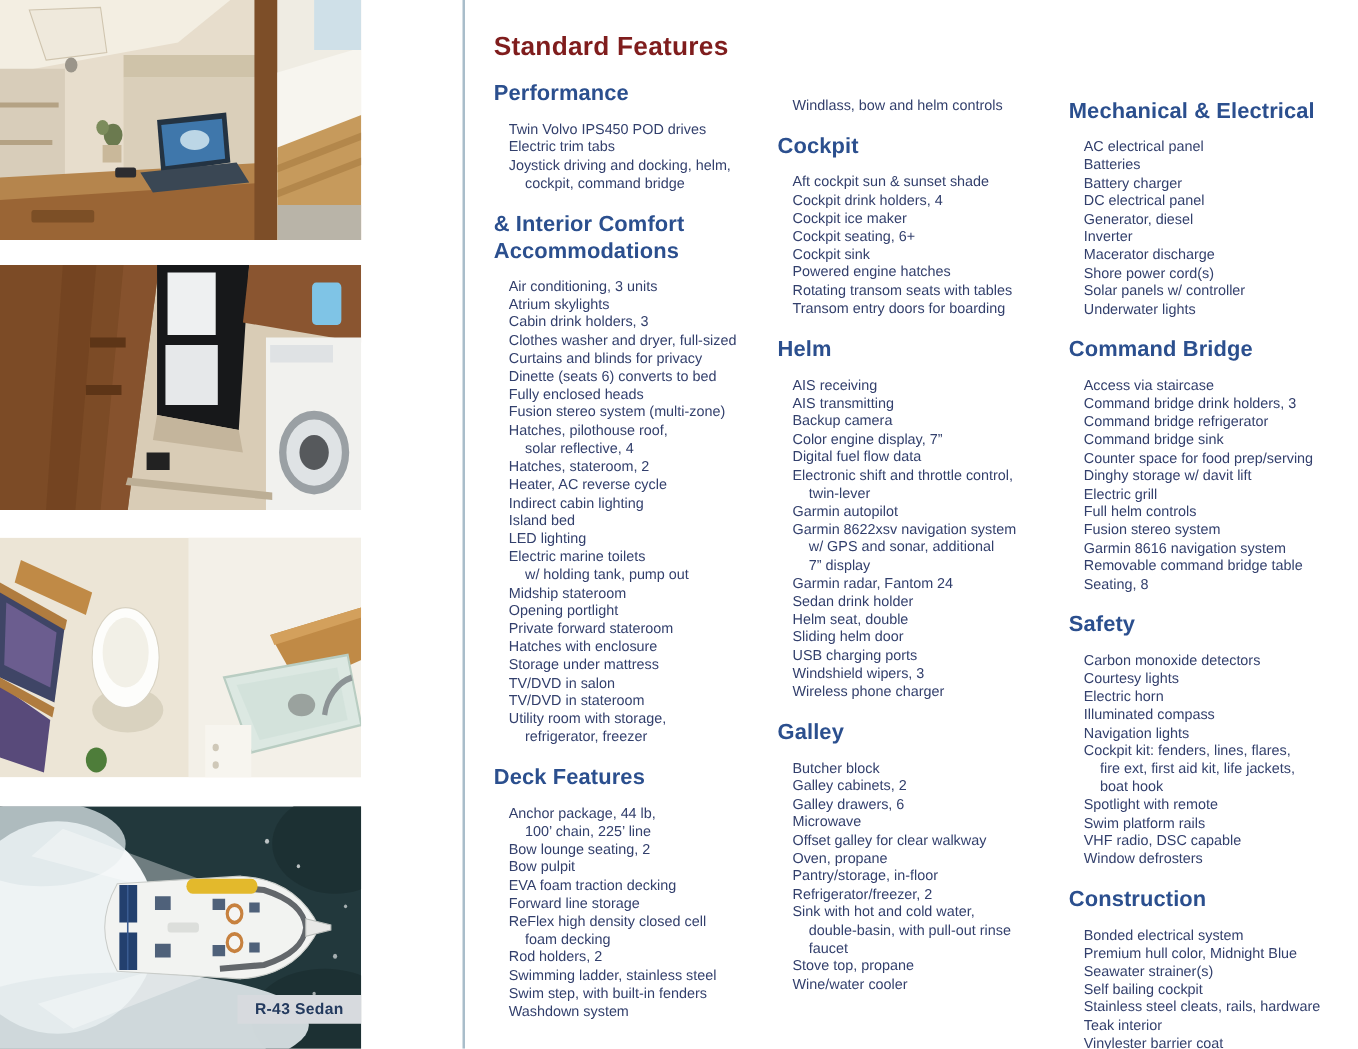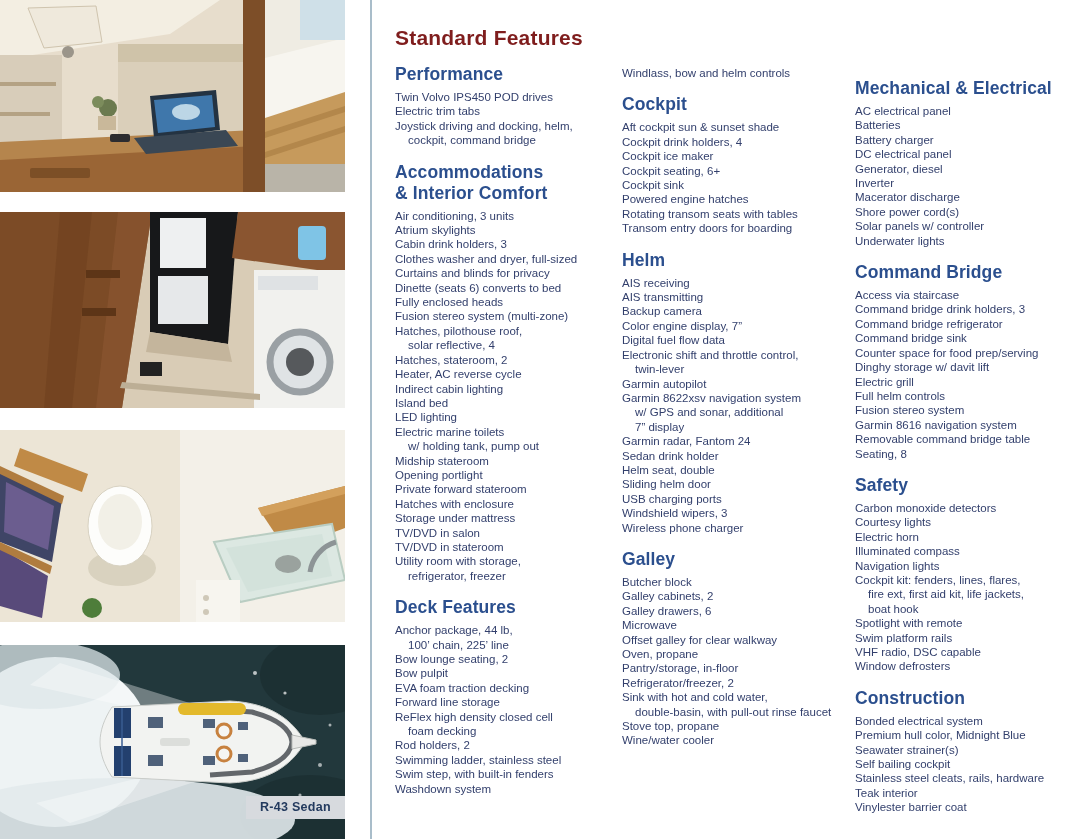--- a/index.html
+++ b/index.html
@@ -1,21 +1,21 @@
 <!DOCTYPE html>
 <html><head>
 <meta charset="utf-8">
 <style>
   html,body{margin:0;padding:0;}
   .page{
     position:relative; width:1086px; height:839px; background:#ffffff;
     overflow:hidden; font-family:"Liberation Sans", sans-serif;
   }
   .photo-strip{position:absolute; left:0; top:0; width:345px; height:839px;}
-  .photo{position:absolute; left:0; margin:0; width:345px; overflow:hidden;}
+  .photo{position:absolute; left:0; margin:0; width:289px; overflow:hidden;}
   .photo svg{display:block; width:100%; height:100%;}
   .p1{top:0; height:192px;}
   .p2{top:212px; height:196px;}
   .p3{top:430px; height:192px;}
   .p4{top:645px; height:194px;}
   .boat-label{
     position:absolute; right:0; bottom:20px; background:#d7dade; color:#233a5e;
     font-size:12.5px; font-weight:bold; padding:4px 14px 5px; letter-spacing:.3px;
   }
   .divider{position:absolute; left:370px; top:0; width:2px; height:839px; background:#a9bdca;}
@@ -25,21 +25,21 @@
   .col3{left:855px; width:231px; padding-top:64px;}
   h1.title{
     margin:26px 0 0 0; font-size:21px; line-height:24px; font-weight:bold;
     color:#7f1d1d; letter-spacing:.2px;
   }
   h2.sec-heading{
     margin:14px 0 5px 0; font-size:17.5px; line-height:21px; font-weight:bold;
     color:#2b4f8e; letter-spacing:.1px;
   }
   h2.sec-heading span{display:block;}
-  ul.feature-list{margin:0; padding:0; list-style:none;}
+  ul.feature-list{margin:12px; padding:0; list-style:none;}
   ul.feature-list li{margin:0; padding:0;}
   .line{font-size:11.5px; line-height:14.4px; color:#323f6c;}
   .line.cont{padding-left:13px;}
 </style>
 </head>
 <body>
 
 <div class="page">
 
   <div class="photo-strip">
@@ -177,22 +177,22 @@
           </li>
           <li>
             <div class="line">Electric trim tabs</div>
           </li>
           <li>
             <div class="line">Joystick driving and docking, helm,</div>
             <div class="line cont">cockpit, command bridge</div>
           </li>
         </ul>
         <h2 class="sec-heading">
+          <span>&amp; Interior Comfort</span>
           <span>Accommodations</span>
-          <span>&amp; Interior Comfort</span>
         </h2>
         <ul class="feature-list">
           <li>
             <div class="line">Air conditioning, 3 units</div>
           </li>
           <li>
             <div class="line">Atrium skylights</div>
           </li>
           <li>
             <div class="line">Cabin drink holders, 3</div>

